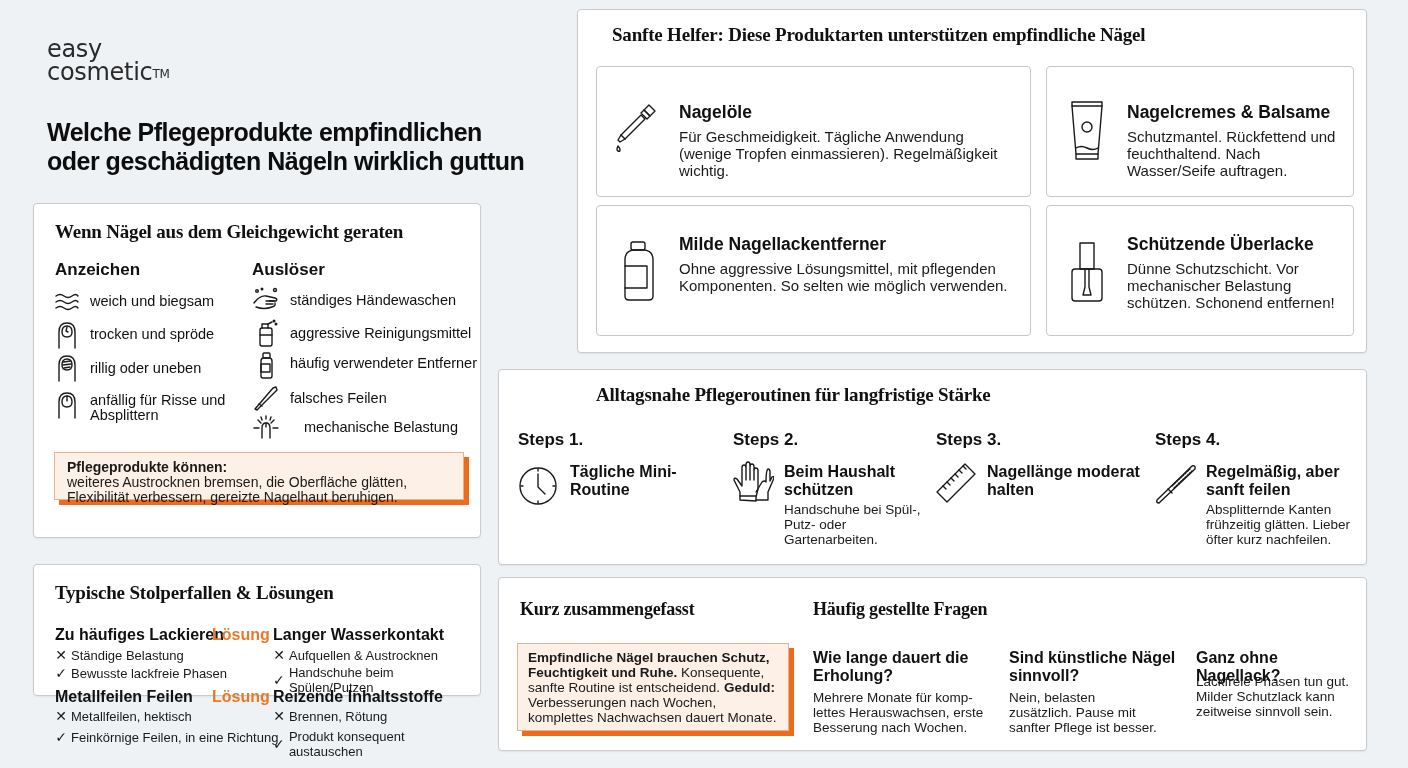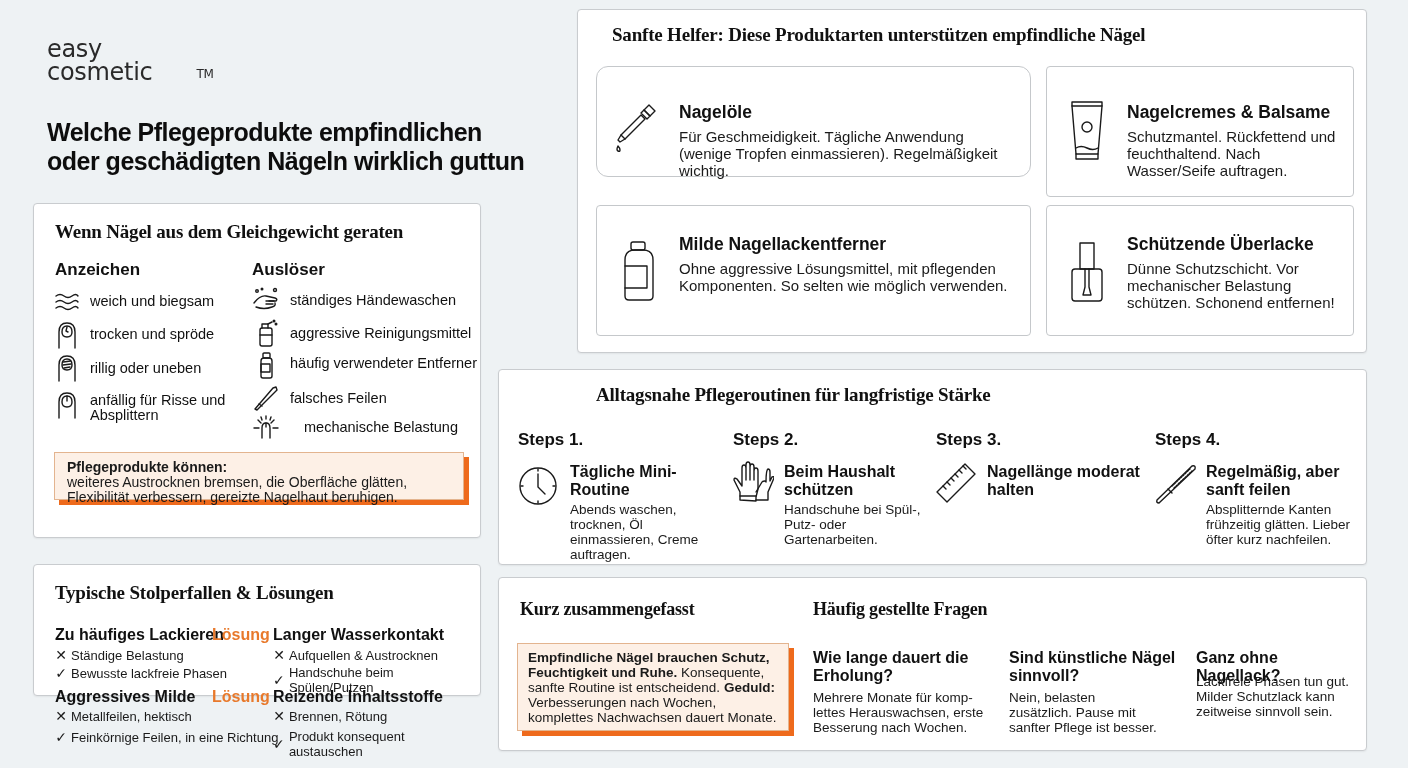--- a/index.html
+++ b/index.html
@@ -19,21 +19,21 @@
     box-shadow: 0 1px 2px rgba(0,0,0,0.06);
   }
   .h2 { font-weight: bold; font-size: 19px; letter-spacing: -0.2px; color: #111; font-family: Liberation Serif, serif; }
   .h3 { font-weight: bold; font-size: 16px; color: #111; }
   .txt { font-size: 14px; line-height: 16px; color: #1a1a1a; }
   svg { display: block; }
   .ico { stroke: #1a1a1a; fill: none; stroke-width: 1.4; stroke-linecap: round; stroke-linejoin: round; }
 
   
   .logo { left: 47px; top: 38px; font-family: "DejaVu Sans", sans-serif; font-size: 24px; line-height: 23px; color: #2a2a2a; letter-spacing: -0.3px; }
-  .logo sup { font-size: 12px; vertical-align: top; position: relative; top: 2px; margin-left: 44px; }
+  .logo sup { font-size: 12px; vertical-align: top; position: relative; top: 2px; }
   .main-title { left: 47px; top: 118px; width: 500px; font-weight: bold; font-size: 25px; line-height: 29px; letter-spacing: -0.5px; color: #0d0d0d; }
 
   
   .p1 { left: 33px; top: 203px; width: 448px; height: 335px; }
   .col-h { font-weight: bold; font-size: 17px; }
   .sign-row { position: absolute; display: flex; align-items: flex-start; gap: 10px; font-size: 14.5px; line-height: 15px; }
   .callout {
     position: absolute;
     background: #fdf0e6;
     border: 1px solid #e3b48f;
@@ -212,21 +212,21 @@
   <div class="pit-h" style="left:239px;top:61px;">Langer Wasserkontakt</div>
   <div class="pit-line" style="left:239px;top:82px;">
       <span class="mk">✕</span>
       <span>Aufquellen &amp; Austrocknen</span>
     </div>
   <div class="pit-line" style="left:239px;top:100px;">
       <span class="mk">✓</span>
       <span>Handschuhe beim Spülen/Putzen</span>
     </div>
 
-  <div class="pit-h" style="left:21px;top:123px;">Aggressives Milde</div>
+  <div class="pit-h" style="left:21px;top:123px;">Metallfeilen Feilen</div>
   <div class="pit-sol" style="left:178px;top:123px;">Lösung</div>
   <div class="pit-line" style="left:21px;top:143px;">
       <span class="mk">✕</span>
       <span>Metallfeilen, hektisch</span>
     </div>
   <div class="pit-line" style="left:21px;top:164px;">
       <span class="mk">✓</span>
       <span>Feinkörnige Feilen, in eine Richtung</span>
     </div>
 
@@ -237,21 +237,21 @@
     </div>
   <div class="pit-line" style="left:239px;top:164px;">
       <span class="mk">✓</span>
       <span>Produkt konsequent austauschen</span>
     </div>
 </div>
 
 <div class="panel p3">
   <div class="abs h2" style="left:34px;top:14px;">Sanfte Helfer: Diese Produktarten unterstützen empfindliche Nägel</div>
 
-  <div class="card" style="left:18px;top:56px;width:435px;height:111px;border-radius:12px;">
+  <div class="card" style="left:18px;top:56px;width:435px;height:131px;">
     <span class="ci" style="left:16px;top:34px;">
         <svg width="46" height="62" viewBox="0 0 46 62" class="ico">
           <path d="M36 4 l6 6 l-5 5 l-6 -6z"></path>
           <path d="M31 9 l6 6 l-3 3 l-6 -6z"></path>
           <path d="M28 14 l4 4 l-20 20 l-4 -4z"></path>
           <path d="M8 34 l-3 5 l2 2 l5 -3"></path>
           <path d="M5 45 q-2 4 0 5 q2 1 2 -1 q0 -2 -2 -4z"></path>
         </svg>
       </span>
     <div class="ct" style="left:82px;top:35px;width:340px;">
@@ -311,21 +311,20 @@
   <div class="step-h" style="left:19px;top:60px;"><span>Steps</span> <span>1.</span></div>
   <span class="step-icon" style="left:19px;top:96px;">
       <svg width="40" height="40" viewBox="0 0 40 40" class="ico">
         <circle cx="20" cy="20" r="18"></circle>
         <path d="M20 8 v13 l7 7"></path>
         <path d="M20 3 v2 M20 35 v2 M3 20 h2 M35 20 h2"></path>
       </svg>
     </span>
   <div class="step-t" style="left:71px;top:93px;width:150px;">
     <div class="h3">Tägliche Mini-Routine</div>
-    <div class="txt">Abends waschen, trocknen, Öl einmassieren, Creme auftragen.</div>
   </div>
 
   <div class="step-h" style="left:234px;top:60px;"><span>Steps</span> <span>2.</span></div>
   <span class="step-icon" style="left:233px;top:90px;">
       <svg width="42" height="44" viewBox="0 0 42 44" class="ico">
         <path d="M8 40 v-8 l-6 -12 q0 -3 3 -1 l5 7 v-18 q0 -3 2 -3 q2 0 2 3 v12 v-15 q0 -3 2 -3 q2 0 2 3 v15 v-13 q0 -3 2 -3 q2 0 2 3 v13 v-9 q0 -3 2 -3 q2 0 2 3 v18 l-2 8 v4z"></path>
         <path d="M8 36 h16"></path>
         <path d="M24 32 l6 -10 q3 -2 4 0 q0 -12 2 -13 q2 0 2 3 v9 l2 -4 q2 -1 2 1 l-6 14 v8 h-12"></path>
       </svg>
     </span>

